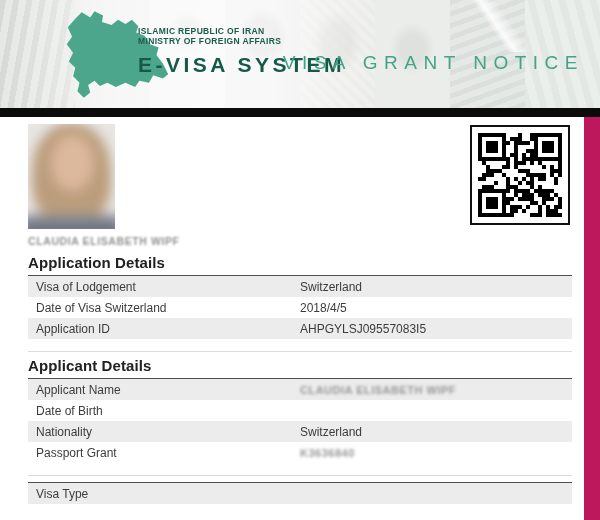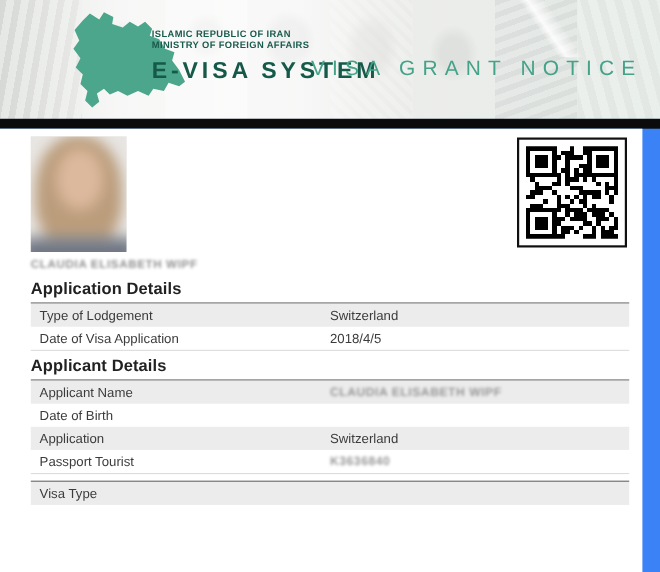--- a/index.html
+++ b/index.html
@@ -1,16 +1,16 @@
 <!DOCTYPE html>
 <html><head>
 <meta charset="utf-8">
 <style>
   html,body{margin:0;padding:0;background:#fff;}
-  .page{width:600px;height:520px;position:relative;overflow:hidden;background:#3b82f6;
+  .page{width:600px;height:520px;position:relative;overflow:hidden;background:#be185d;
         font-family:"Liberation Sans",sans-serif;}
 
   
   .header{position:absolute;top:0;left:0;width:600px;height:108px;background:#efeeec;overflow:hidden;}
   .collage{position:absolute;inset:0;display:flex;opacity:.55;}
   .collage div{flex:1;}
   .collage div:nth-child(1){background:#bdbab6 repeating-linear-gradient(100deg,rgba(90,88,84,.45) 0 6px,rgba(220,218,214,.4) 6px 13px);}
   .collage div:nth-child(2){background:radial-gradient(ellipse 40% 30% at 50% 38%,rgba(70,68,66,.55) 0 40%,transparent 75%),#d2cfcb;}
   .collage div:nth-child(3){background:radial-gradient(ellipse 34% 26% at 50% 30%,rgba(95,90,85,.5) 0 40%,transparent 75%),#e9e7e3;}
   .collage div:nth-child(4){background:radial-gradient(ellipse 42% 34% at 50% 34%,rgba(40,40,40,.65) 0 45%,transparent 78%),#c7c4c0;}
@@ -50,21 +50,21 @@
 
   .sections{position:absolute;left:28px;top:138px;width:544px;}
   .section-title{font-size:15px;line-height:16px;font-weight:bold;color:#212121;
      padding-bottom:4px;letter-spacing:.1px;}
   .rows{border-top:1px solid #4e4e4e;}
   .vrow{display:flex;height:21px;align-items:center;font-size:12px;color:#3c3c3c;}
   .vrow:nth-child(odd){background:#ececec;}
   .vrow .label{width:272px;padding-left:8px;box-sizing:border-box;}
   .vrow .value{flex:1;}
   .vrow .value.blurred{color:#979797;font-weight:bold;font-size:11px;letter-spacing:.5px;filter:blur(1.4px);}
-  .section + .section{padding-top:6px;border-top:1px solid #dcdcdc;}
+  .section + .section{margin-top:12px;padding-top:6px;border-top:1px solid #dcdcdc;}
 </style>
 </head>
 <body>
 
 <div class="page">
 
   <div class="header">
     <div class="collage">
       <div></div>
         <div></div>
@@ -347,51 +347,55 @@
           <rect x="19" y="20" width="1" height="1" fill="#000"></rect>
           <rect x="20" y="20" width="1" height="1" fill="#000"></rect>
         </svg>
     </div>
 
     <div class="sections" id="sections">
   <div class="section">
     <div class="section-title">Application Details</div>
     <div class="rows">
   <div class="vrow">
-    <div class="label">Type of Lodgement</div>
+    <div class="label">Visa of Lodgement</div>
     <div class="value">Switzerland</div>
   </div>
 
   <div class="vrow">
-    <div class="label">Date of Visa Application</div>
+    <div class="label">Date of Visa Switzerland</div>
     <div class="value">2018/4/5</div>
   </div>
 
+  <div class="vrow">
+    <div class="label">Application ID</div>
+    <div class="value">AHPGYLSJ09557083I5</div>
+  </div>
 </div>
   </div>
 
   <div class="section">
     <div class="section-title">Applicant Details</div>
     <div class="rows">
   <div class="vrow">
     <div class="label">Applicant Name</div>
     <div class="value blurred">CLAUDIA ELISABETH WIPF</div>
   </div>
 
   <div class="vrow">
     <div class="label">Date of Birth</div>
   </div>
 
   <div class="vrow">
-    <div class="label">Application</div>
+    <div class="label">Nationality</div>
     <div class="value">Switzerland</div>
   </div>
 
   <div class="vrow">
-    <div class="label">Passport Tourist</div>
+    <div class="label">Passport Grant</div>
     <div class="value blurred">K3636840</div>
   </div>
 </div>
   </div>
 
   <div class="section">
     <div class="rows">
   <div class="vrow">
     <div class="label">Visa Type</div>
   </div>

